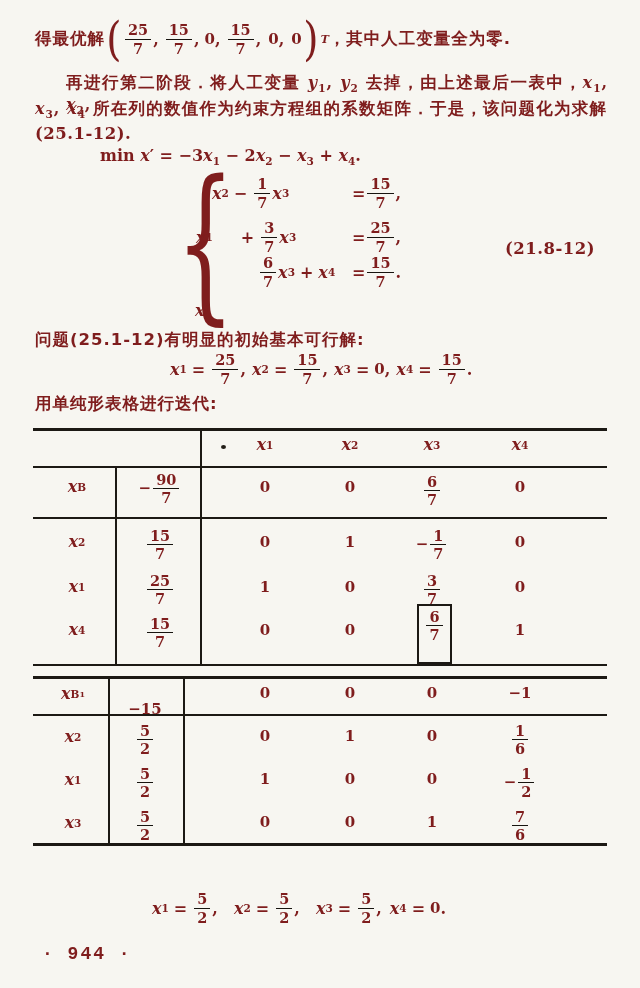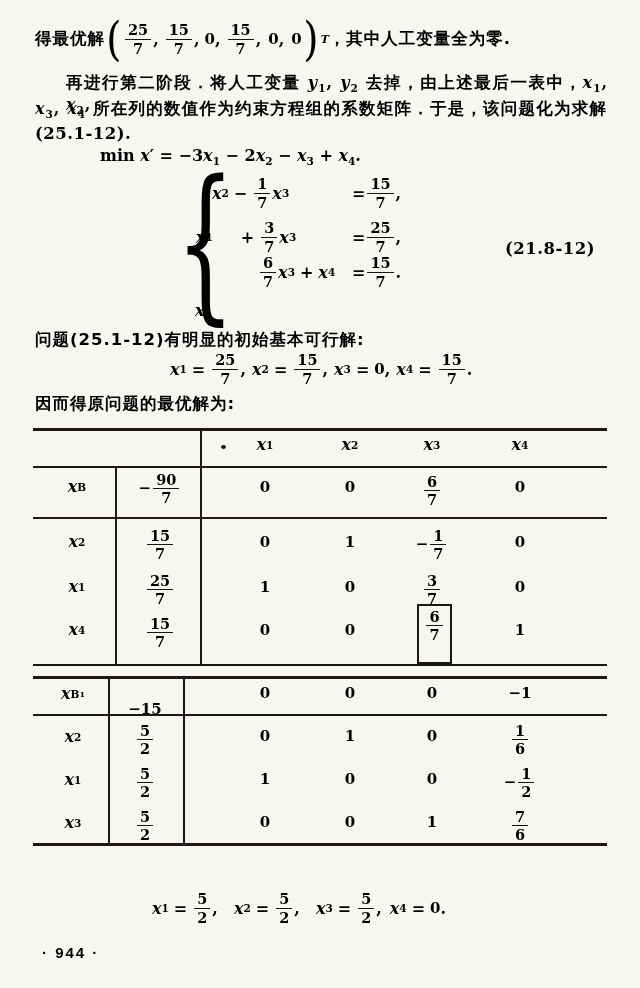--- a/index.html
+++ b/index.html
@@ -1,16 +1,16 @@
 <!DOCTYPE html>
 <html><head>
 <meta charset="utf-8">
 <style>
   html,body{margin:0;padding:0;background:#f7f6f1;}
-  .page{position:relative;width:608px;height:988px;background:#f7f6f1;color:#000000;overflow:hidden;
+  .page{position:relative;width:608px;height:988px;background:#f7f6f1;color:#7f1d1d;overflow:hidden;
         font-family:"DejaVu Sans",sans-serif;}
   .abs{position:absolute;}
   .cjk{font-family:"DejaVu Sans",sans-serif;font-weight:600;font-size:16.5px;letter-spacing:1px;line-height:1.35;}
   .math{font-family:"DejaVu Serif",serif;font-weight:700;font-size:16px;}
   .mv{font-family:"DejaVu Serif",serif;font-style:italic;font-weight:700;font-size:16px;}
   .msu{font-family:"DejaVu Serif",serif;font-size:10.5px;font-weight:700;vertical-align:-4px;line-height:1;}
   .mss{font-size:8px;vertical-align:-3px;font-weight:700;}
   .tsup{font-family:"DejaVu Serif",serif;font-style:italic;font-size:11px;font-weight:700;vertical-align:12px;margin-left:1px;}
   .frac{display:inline-flex;flex-direction:column;align-items:center;vertical-align:middle;
         font-family:"DejaVu Serif",serif;font-weight:700;font-size:14.5px;line-height:1.05;margin:0 2px;}
@@ -27,21 +27,21 @@
   .tableau{position:absolute;left:33px;width:574px;}
   .hl{position:absolute;left:0;width:574px;background:#1c1914;}
   .vl{position:absolute;width:2px;background:#1c1914;}
   .cell{position:absolute;width:64px;display:flex;justify-content:center;align-items:center;text-align:center;line-height:1.1;}
   .mn{font-family:"DejaVu Serif",serif;font-weight:700;font-size:15px;}
   .inkdot{position:absolute;width:5px;height:4px;background:#211d16;border-radius:50%;}
   .pivot{position:absolute;left:384px;top:176px;width:35px;height:60px;border:2px solid #1c1914;
          display:flex;justify-content:center;align-items:flex-start;padding-top:3px;box-sizing:border-box;}
   .soll{display:flex;align-items:center;}
   .sterm{display:flex;align-items:center;}
-  .pgnum{font-family:Liberation Sans, sans-serif;font-weight:700;font-size:15px;letter-spacing:2px;}
+  .pgnum{font-family:Liberation Mono, monospace;font-weight:700;font-size:18px;letter-spacing:2px;}
 </style>
 </head>
 <body>
 
 <div class="page">
 
   <div class="abs flexline" style="left:35px;top:18px;height:42px;">
     <span class="cjk">得最优解</span>
     <span class="bp">(</span>
     <span class="frac">
@@ -193,21 +193,21 @@
         <sub class="msu">4</sub>
       <span class="math op">=</span>
       <span class="frac">
           <span class="num">15</span>
           <span class="den">7</span>
         </span>
       <span class="math">.</span>
     </span>
   </div>
 
-  <div class="abs cjk" style="left:35px;top:393px;">因而得原问题的最优解为:</div>
+  <div class="abs cjk" style="left:35px;top:393px;">用单纯形表格进行迭代:</div>
 
   <div class="tableau" style="top:428px;height:248px;">
     <div class="hl" style="top:0;height:3px;"></div>
     <div class="hl" style="top:38px;height:2px;"></div>
     <div class="hl" style="top:89px;height:2px;"></div>
     <div class="hl" style="top:236px;height:2px;"></div>
     <div class="vl" style="left:82px;top:38px;height:198px;"></div>
     <div class="vl" style="left:167px;top:0;height:236px;"></div>
     <div class="inkdot" style="left:188px;top:17px;"></div>
 

